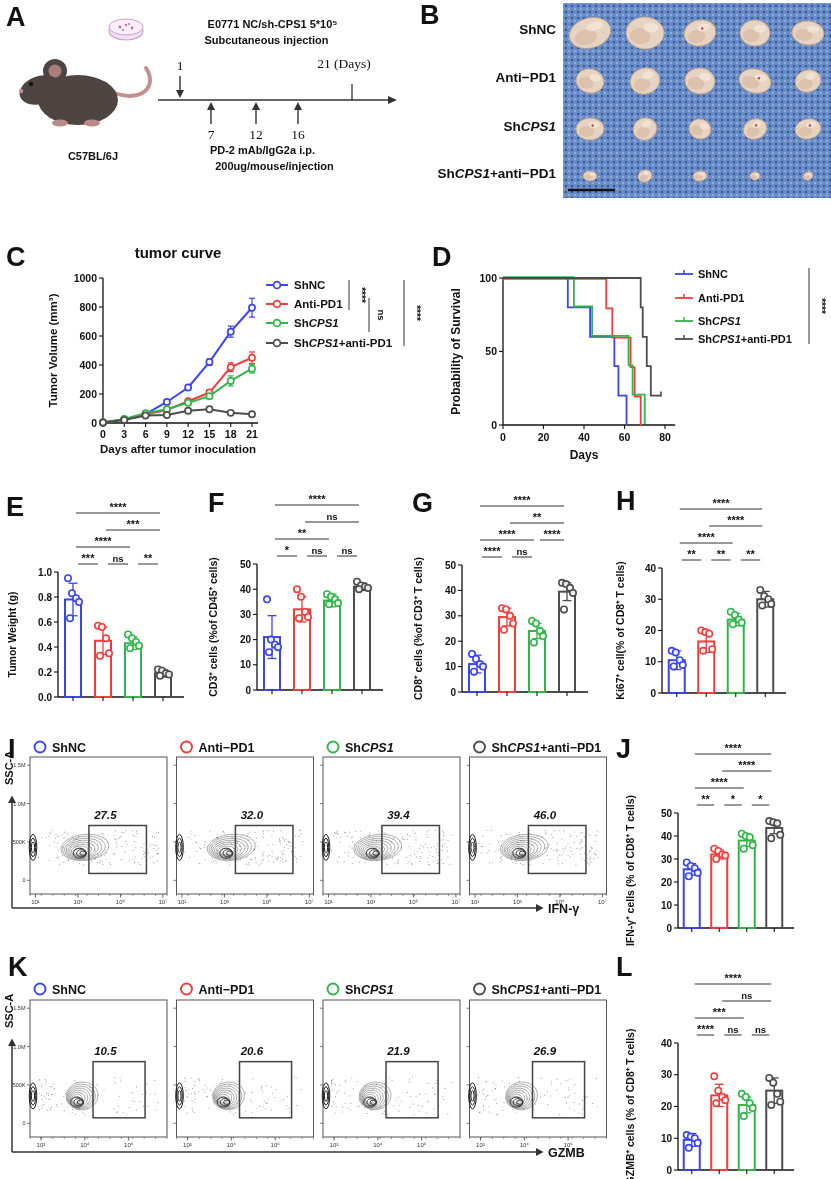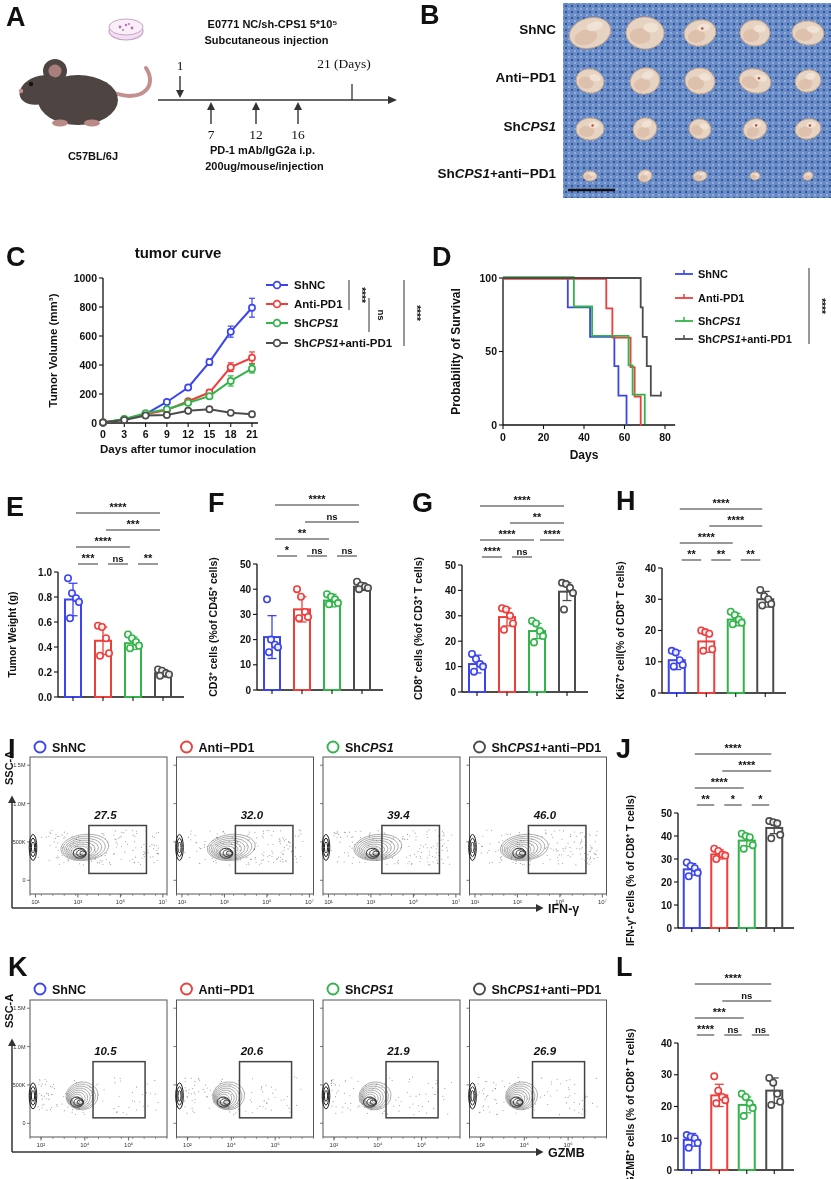--- a/index.html
+++ b/index.html
@@ -74,22 +74,22 @@
       <polygon points="294,110 302,110 298,102" stroke="none"></polygon>
     </g>
   </svg>
   <div class="atext" style="left:150px;top:18px;width:245px">E0771 NC/sh-CPS1 5*10⁵</div>
   <div class="atext" style="left:144px;top:34px;width:245px">Subcutaneous injection</div>
   <div class="atext serif" style="left:170px;top:58px;width:20px">1</div>
   <div class="atext serif" style="left:298px;top:56px;width:92px;text-align:center">21 (Days)</div>
   <div class="atext serif" style="left:199px;top:127px;width:24px">7</div>
   <div class="atext serif" style="left:244px;top:127px;width:24px">12</div>
   <div class="atext serif" style="left:286px;top:127px;width:24px">16</div>
-  <div class="atext" style="left:150px;top:144px;width:225px">PD-1 mAb/IgG2a i.p.</div>
-  <div class="atext" style="left:152px;top:160px;width:225px">200ug/mouse/injection</div>
+  <div class="atext" style="left:150px;top:144px;width:225px">PD-2 mAb/IgG2a i.p.</div>
+  <div class="atext" style="left:162px;top:160px;width:225px">200ug/mouse/injection</div>
   <div class="atext" style="left:38px;top:150px;width:110px">C57BL/6J</div>
 
   <div class="b-label" style="top:22px">ShNC</div>
   <div class="b-label" style="top:70px">Anti−PD1</div>
   <div class="b-label" style="top:119px">Sh<i>CPS1</i></div>
   <div class="b-label" style="top:166px">Sh<i>CPS1</i>+anti−PD1</div>
   <div class="photo">
     <svg id="tumor-svg" width="268" height="195">
         <g transform="rotate(-15.9 27 30)">
           <ellipse cx="27" cy="30" rx="21" ry="15" fill="#e7d3c1" stroke="#c7a183" stroke-width="0.8"></ellipse>

